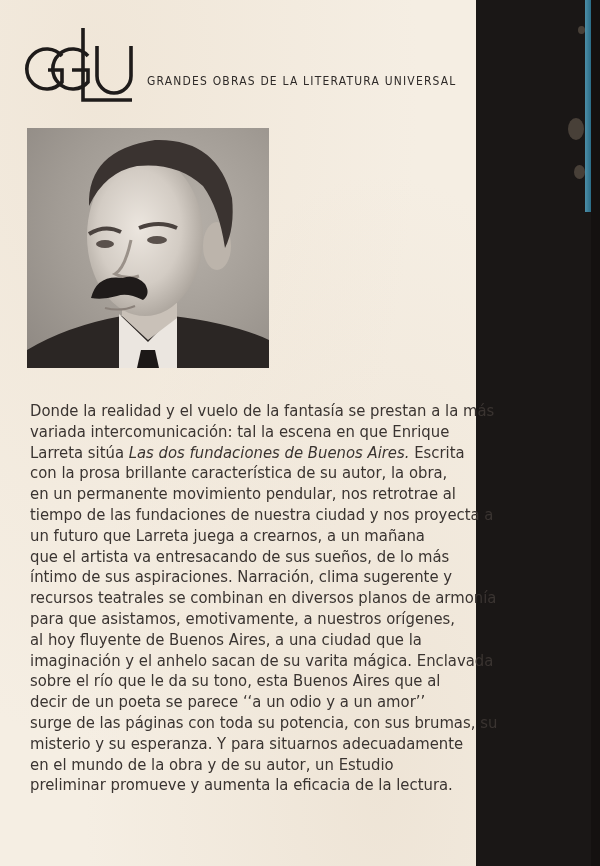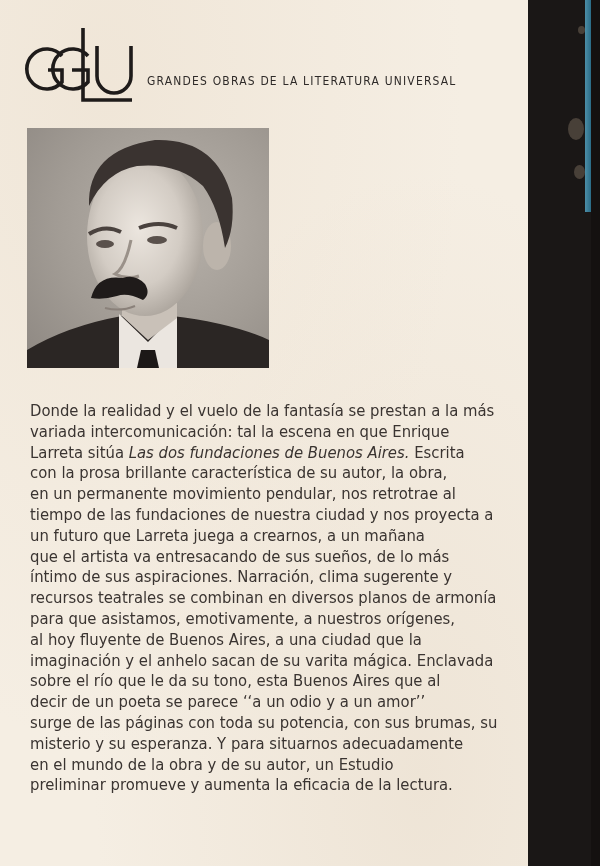--- a/index.html
+++ b/index.html
@@ -11,21 +11,21 @@
       height: 866px;
       position: relative;
       overflow: hidden;
       background: #1a1716;
       font-family: "Liberation Sans", sans-serif;
     }
     .cover {
       position: absolute;
       left: 0;
       top: 0;
-      width: 528px;
+      width: 476px;
       height: 866px;
       background: #f5eee3;
       background-image:
         radial-gradient(ellipse at 20% 10%, rgba(230,215,195,0.35), transparent 60%),
         radial-gradient(ellipse at 80% 90%, rgba(225,210,190,0.35), transparent 55%);
     }
     .spine-strip {
       position: absolute;
       left: 585px;
       top: 0;

